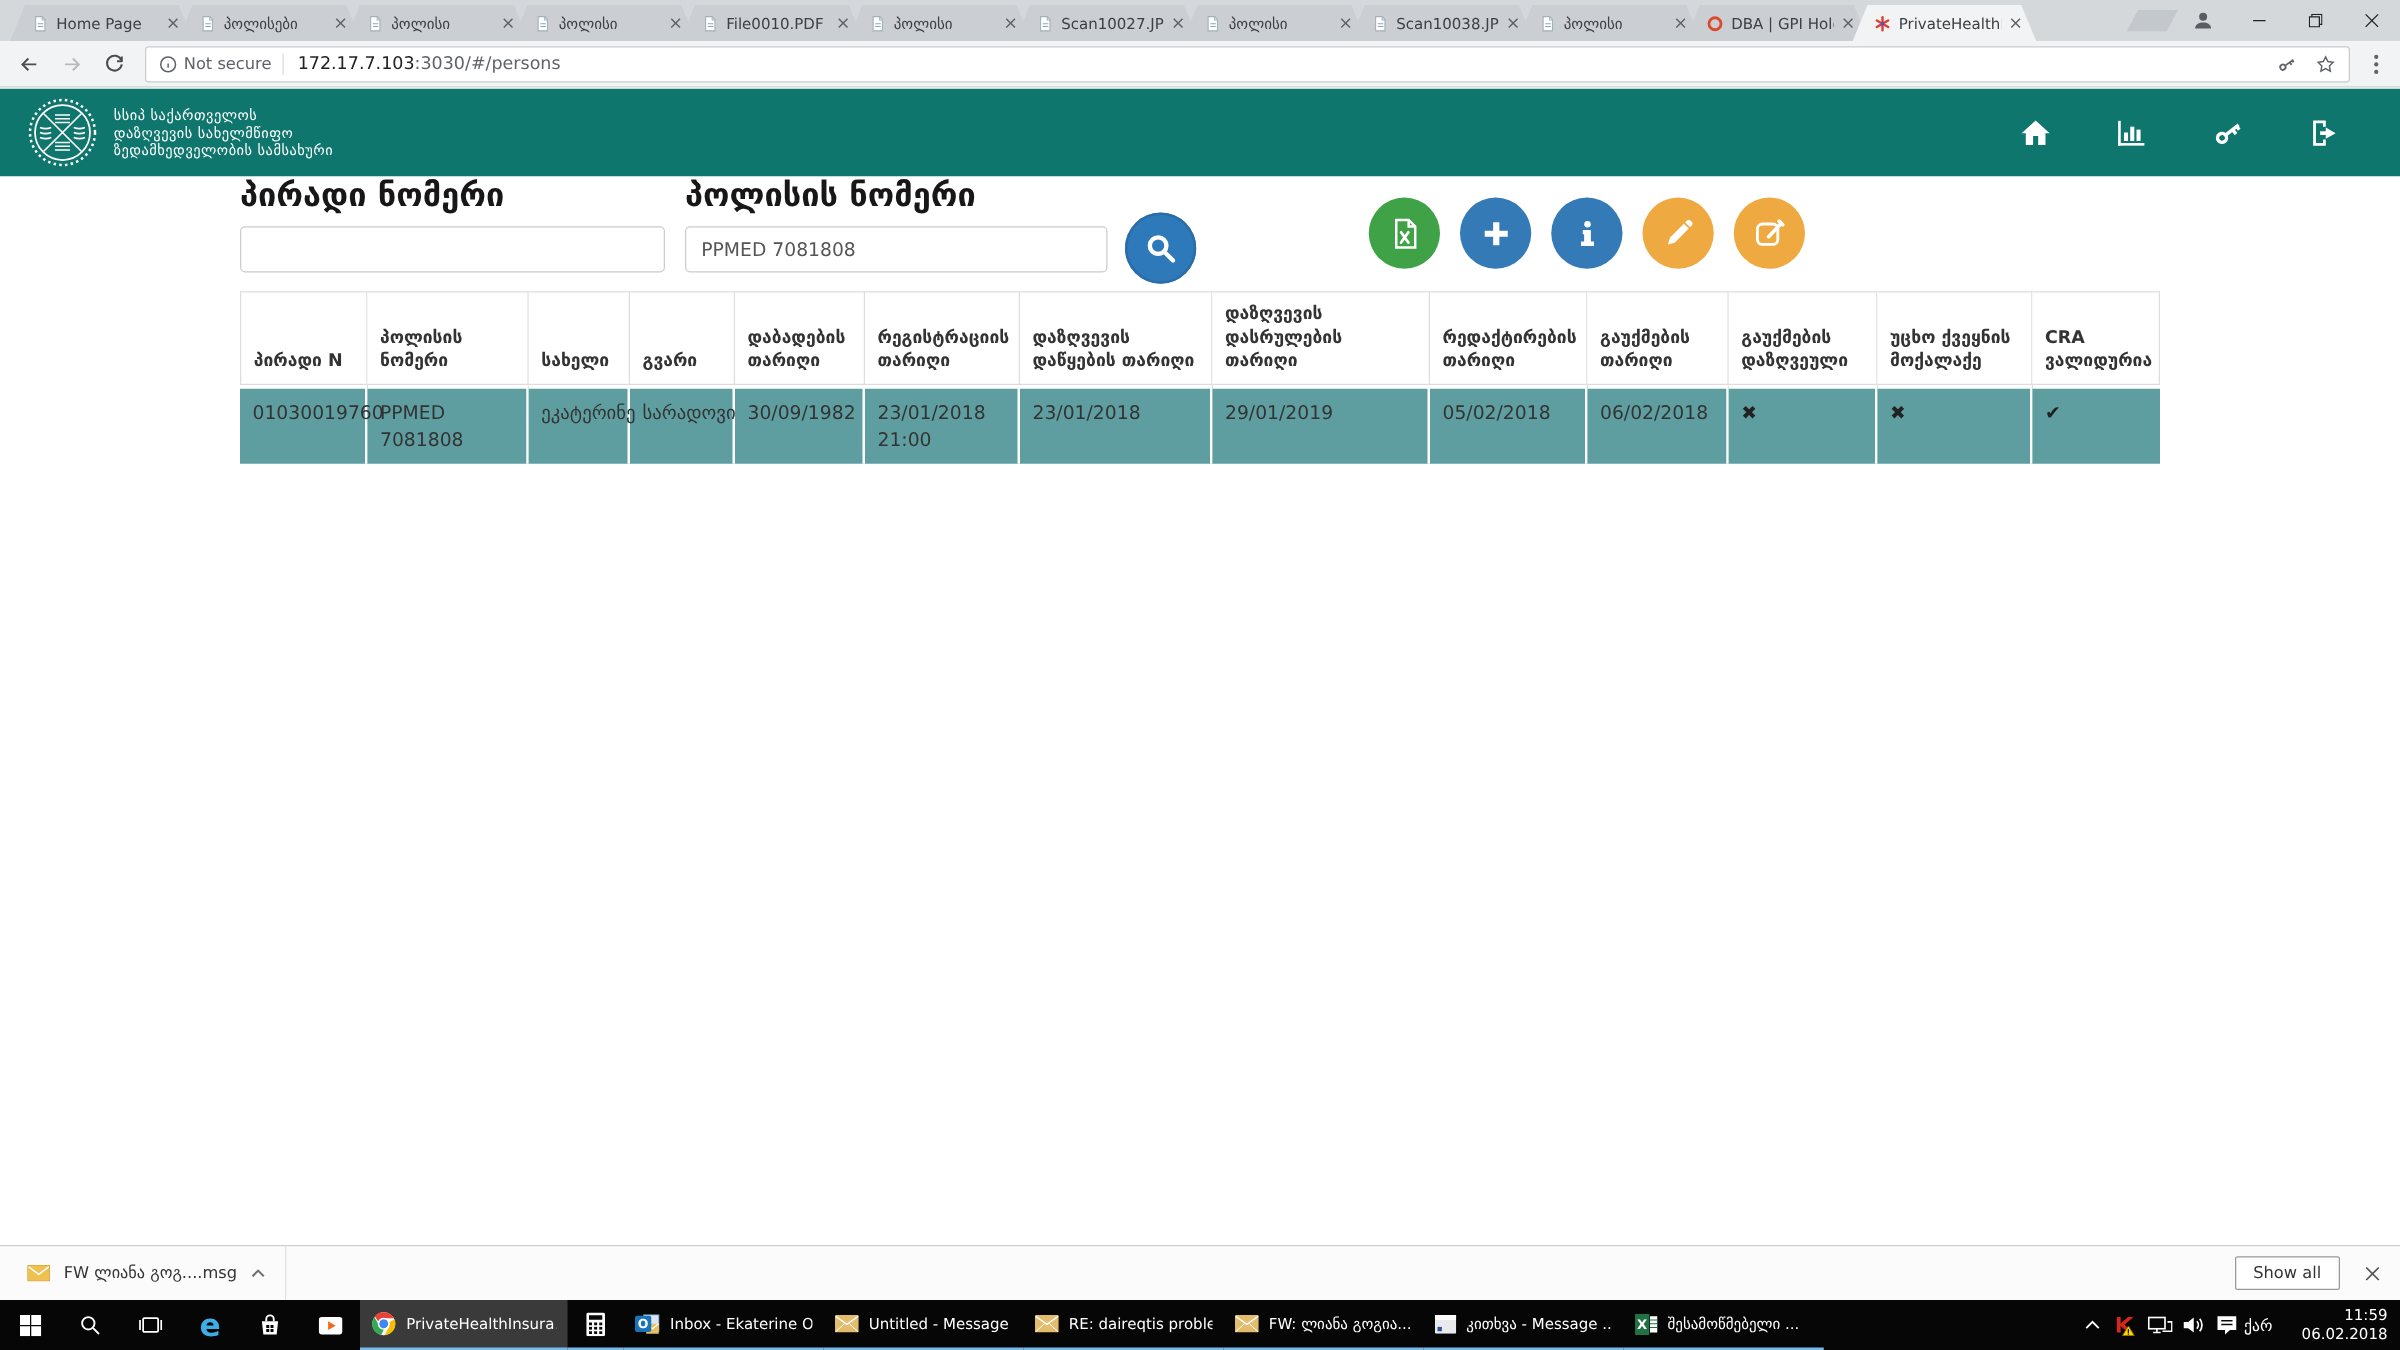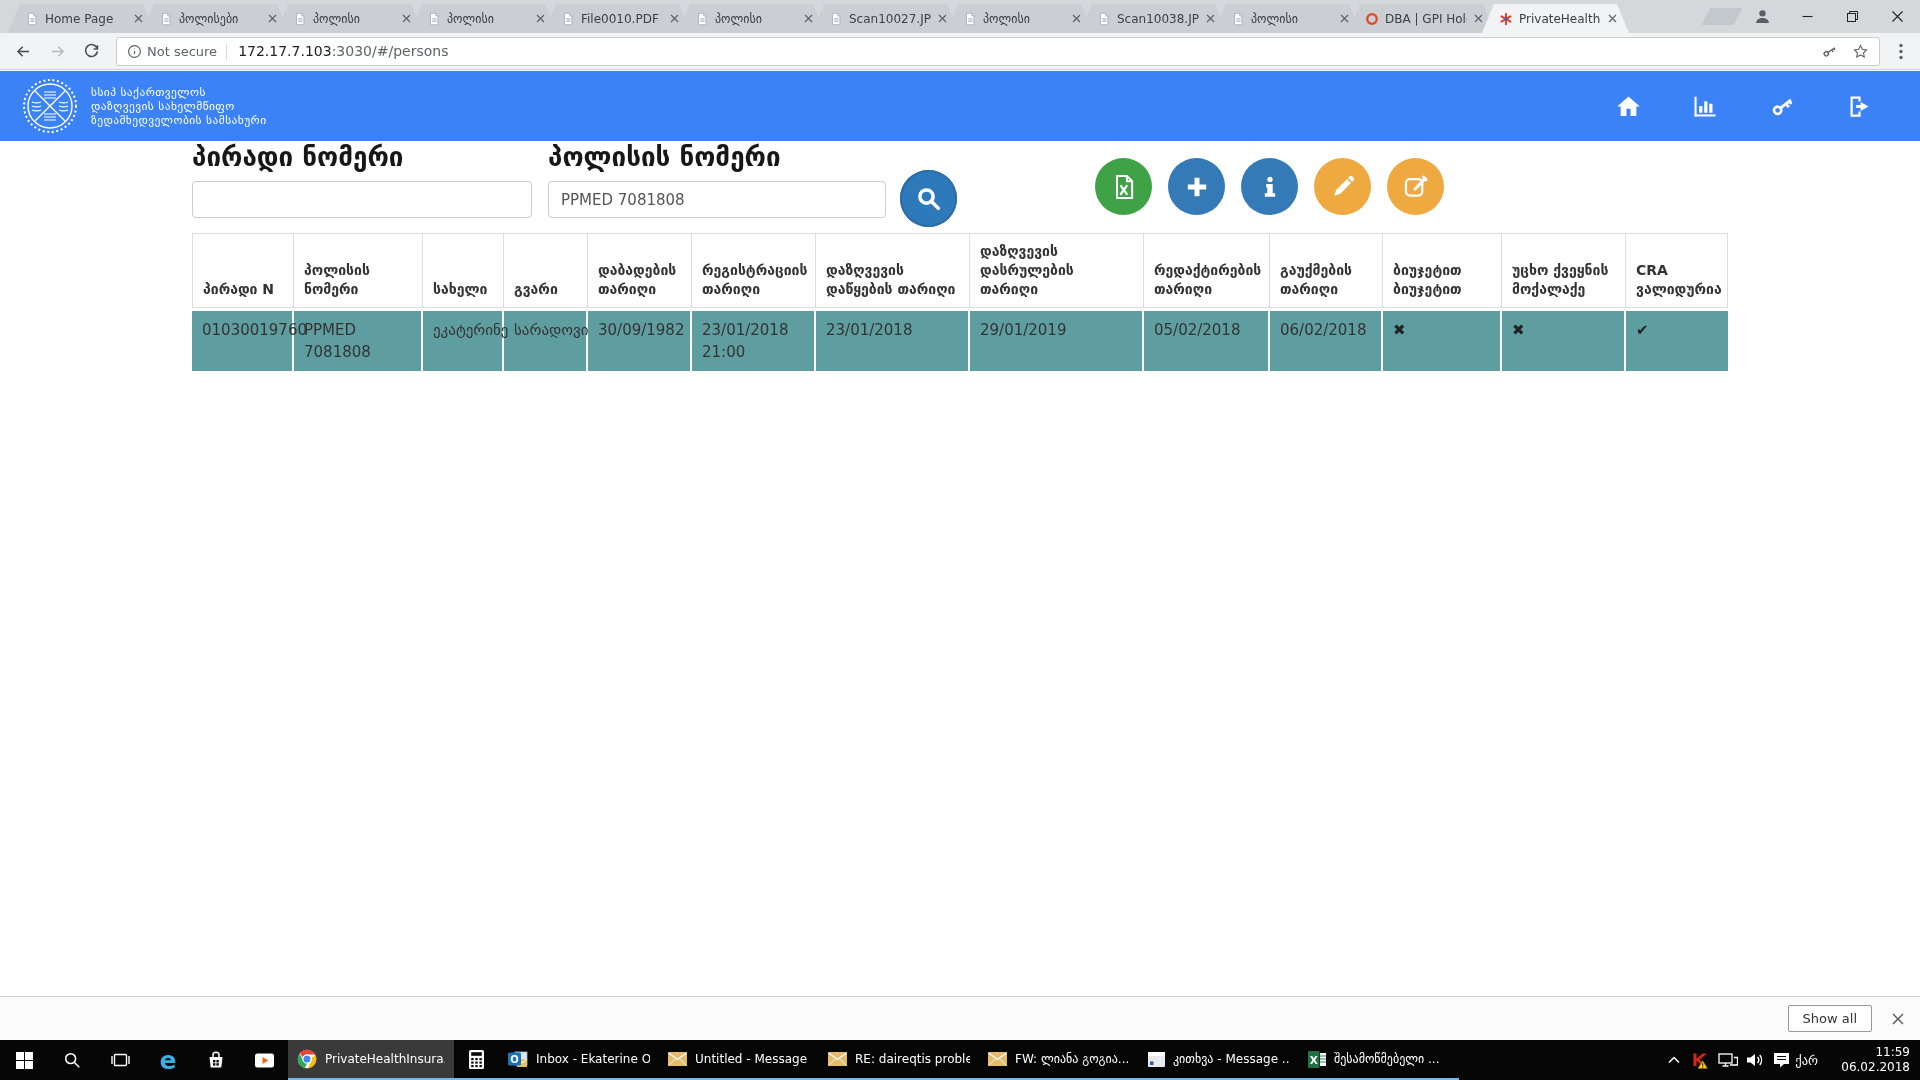--- a/index.html
+++ b/index.html
@@ -29,21 +29,21 @@
   .omnibox{flex:1;height:27px;background:#fff;border:1px solid #c9ccd0;border-radius:3px;
            display:flex;align-items:center;padding:0 10px;margin:0 8px;font-size:14px;}
   .sectext{color:#5f6368;font-size:13px;margin-left:5px;}
   .omdiv{width:1px;height:17px;background:#dadce0;margin:0 11px 0 9px;}
   .url{flex:1;white-space:nowrap;overflow:hidden;color:#202124;}
   .url .rest{color:#5f6368;}
   .omicons{display:flex;align-items:center;gap:14px;margin-left:8px;}
   .menubtn{width:26px;height:30px;display:flex;align-items:center;justify-content:center;}
 
   
-  .appheader{position:absolute;left:0;top:71px;width:1920px;height:70px;background:#3b82f6;
+  .appheader{position:absolute;left:0;top:71px;width:1920px;height:70px;background:#0f766e;
              display:flex;align-items:center;padding:0 22px;box-sizing:border-box;}
   .orgname{margin-left:13px;color:#fff;font-size:11.5px;line-height:14px;letter-spacing:.4px;}
   .hdricons{margin-left:auto;display:flex;align-items:center;gap:47px;margin-right:24px;}
   .hdricons .hbtn{display:flex;align-items:center;justify-content:center;width:30px;height:30px;}
 
   
   .flabel{position:absolute;top:142px;font-size:26px;font-weight:bold;color:#171717;}
   .lbl-personal{left:192px;} .lbl-policy{left:548px;}
   .finput{position:absolute;top:181px;height:37px;border:1px solid #ccc;border-radius:4px;
           box-sizing:border-box;padding:0 12px;font-size:15px;color:#555;
@@ -490,21 +490,21 @@
         <th>პირადი N</th>
         <th>პოლისის ნომერი</th>
         <th>სახელი</th>
         <th>გვარი</th>
         <th>დაბადების თარიღი</th>
         <th>რეგისტრაციის თარიღი</th>
         <th>დაზღვევის დაწყების თარიღი</th>
         <th>დაზღვევის დასრულების თარიღი</th>
         <th>რედაქტირების თარიღი</th>
         <th>გაუქმების თარიღი</th>
-        <th>ბიუჯეტით ბიუჯეტით</th>
+        <th>გაუქმების დაზღვეული</th>
         <th>უცხო ქვეყნის მოქალაქე</th>
         <th>CRA ვალიდურია</th>
       </tr>
     </thead>
     <tbody>
       <tr>
         <td>01030019760</td>
         <td>PPMED 7081808</td>
         <td>ეკატერინე</td>
         <td>სარადოვი</td>
@@ -516,20 +516,34 @@
         <td>06/02/2018</td>
         <td class="mark">✖</td>
         <td class="mark">✖</td>
         <td class="mark">✔</td>
       </tr>
     </tbody>
   </table>
 
 
   <div class="dlbar">
+    <div class="dlitem">
+      <span style="display:flex">
+          <svg width="18" height="13" viewBox="0 0 18 13">
+            <rect width="18" height="13" rx="1" fill="#efc152" stroke="#c99b2e" stroke-width="0.8"></rect>
+            <path d="M1 1.5l8 6 8-6" fill="none" stroke="#fff" stroke-width="1.2"></path>
+          </svg>
+        </span>
+      <span class="dlname">FW  ლიანა გოგ....msg</span>
+      <span style="display:flex">
+          <svg width="11" height="7" viewBox="0 0 11 7">
+            <path d="M1 6l4.5-4.5L10 6" fill="none" stroke="#6f6f6f" stroke-width="1.6"></path>
+          </svg>
+        </span>
+    </div>
     <div class="dlright">
       <button class="showall">Show all</button>
       <span style="display:flex">
           <svg width="12" height="12" viewBox="0 0 12 12">
             <path d="M1 1l10 10M11 1L1 11" stroke="#555" stroke-width="1.4"></path>
           </svg>
         </span>
     </div>
   </div>
 

